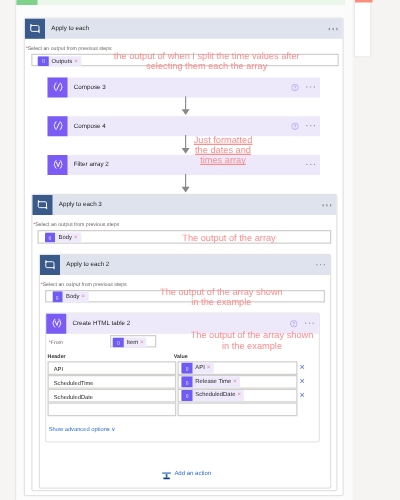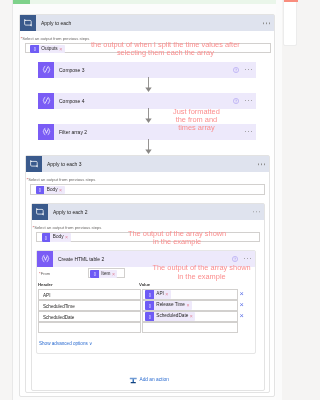--- a/index.html
+++ b/index.html
@@ -370,26 +370,27 @@
             <span class="t">Add an action</span>
           </div>
         </div>
       </div>
     </div>
 
     <div class="ann" style="left:78px;top:40.5px;">
       <div>the output of when I split the time values after</div>
       <div>selecting them each the array</div>
     </div>
-    <div class="ann" style="left:160px;top:107.7px;">
+    <div class="ann" style="left:142px;top:107.7px;text-decoration:underline;">
       <div>Just formatted</div>
-      <div>the from and</div>
+      <div>the dates and</div>
       <div>times array</div>
     </div>
     <div class="ann" style="left:132.8px;top:186.5px;">
+      <div>The output of the array</div>
     </div>
     <div class="ann" style="left:115px;top:229.5px;">
       <div>The output of the array shown</div>
       <div>in the example</div>
     </div>
     <div class="ann" style="left:139.5px;top:264.3px;">
       <div>The output of the array shown</div>
       <div>in the example</div>
     </div>
   </div>

